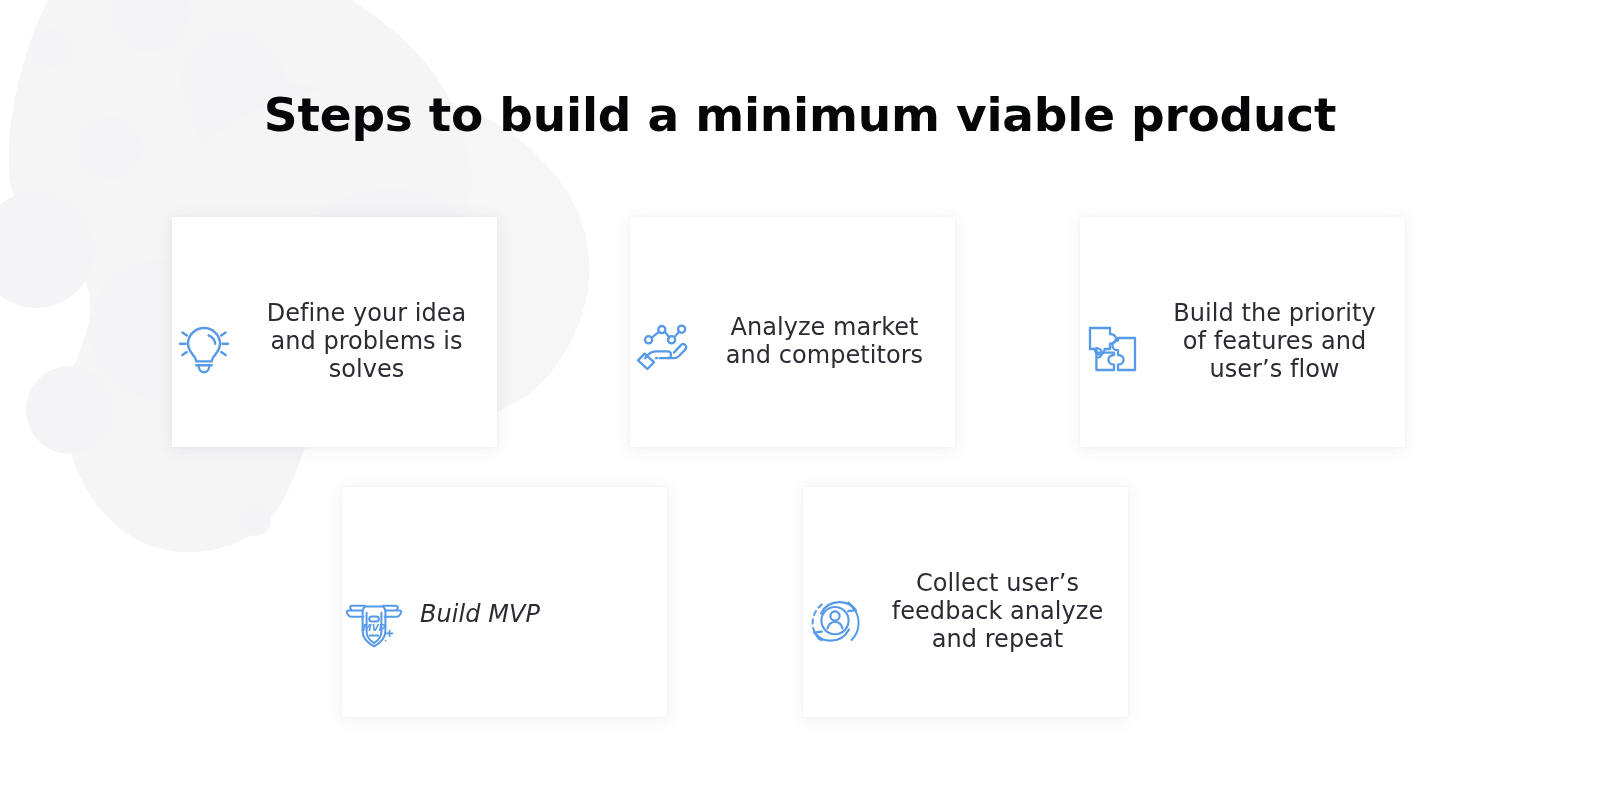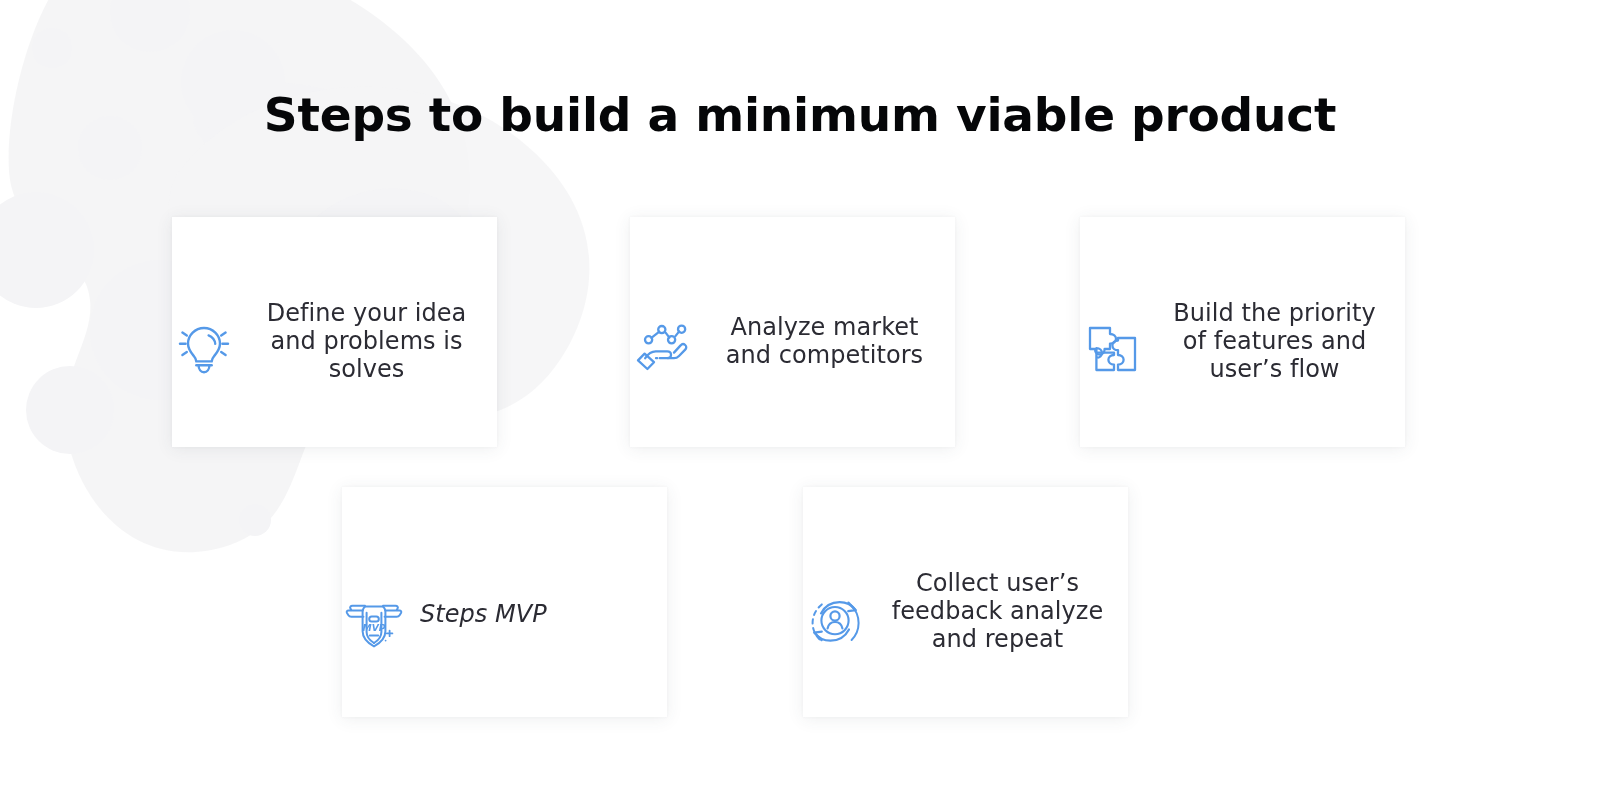--- a/index.html
+++ b/index.html
@@ -168,21 +168,21 @@
         <rect x="27.2" y="26.4" width="9.6" height="5" rx="2.5"></rect>
 
         <text x="32" y="40.8" font-family="DejaVu Sans, sans-serif" font-size="9.2" font-weight="bold" fill="#5599e8" stroke="none" text-anchor="middle">MVP</text>
 
         <path d="M27.8 45.6 L36.2 45.6"></path>
 
         <path d="M47.6 40.6 L47.6 46.2 M44.8 43.4 L50.4 43.4" stroke-width="1.8"></path>
         <circle cx="43.6" cy="50.6" r="0.9" fill="#5599e8" stroke="none"></circle>
       </svg>
     </span>
-    <span class="card-label">Steps MVP</span>
+    <span class="card-label">Build MVP</span>
   </div>
 
   <div class="card r2" id="card-5">
     <span class="card-icon">
       <svg width="64" height="64" viewBox="0 0 64 64" fill="none" stroke="#5599e8" stroke-width="2.2" stroke-linecap="round" stroke-linejoin="round">
 
         <path d="M18.8 16.4 C13 21.2 9.6 27.8 9.6 35 C9.6 42 12.8 48.4 18.4 53.2" stroke-dasharray="4.4 4.4" stroke-width="2"></path>
 
         <circle cx="32" cy="32.6" r="13.6" stroke-width="2.1"></circle>
 

